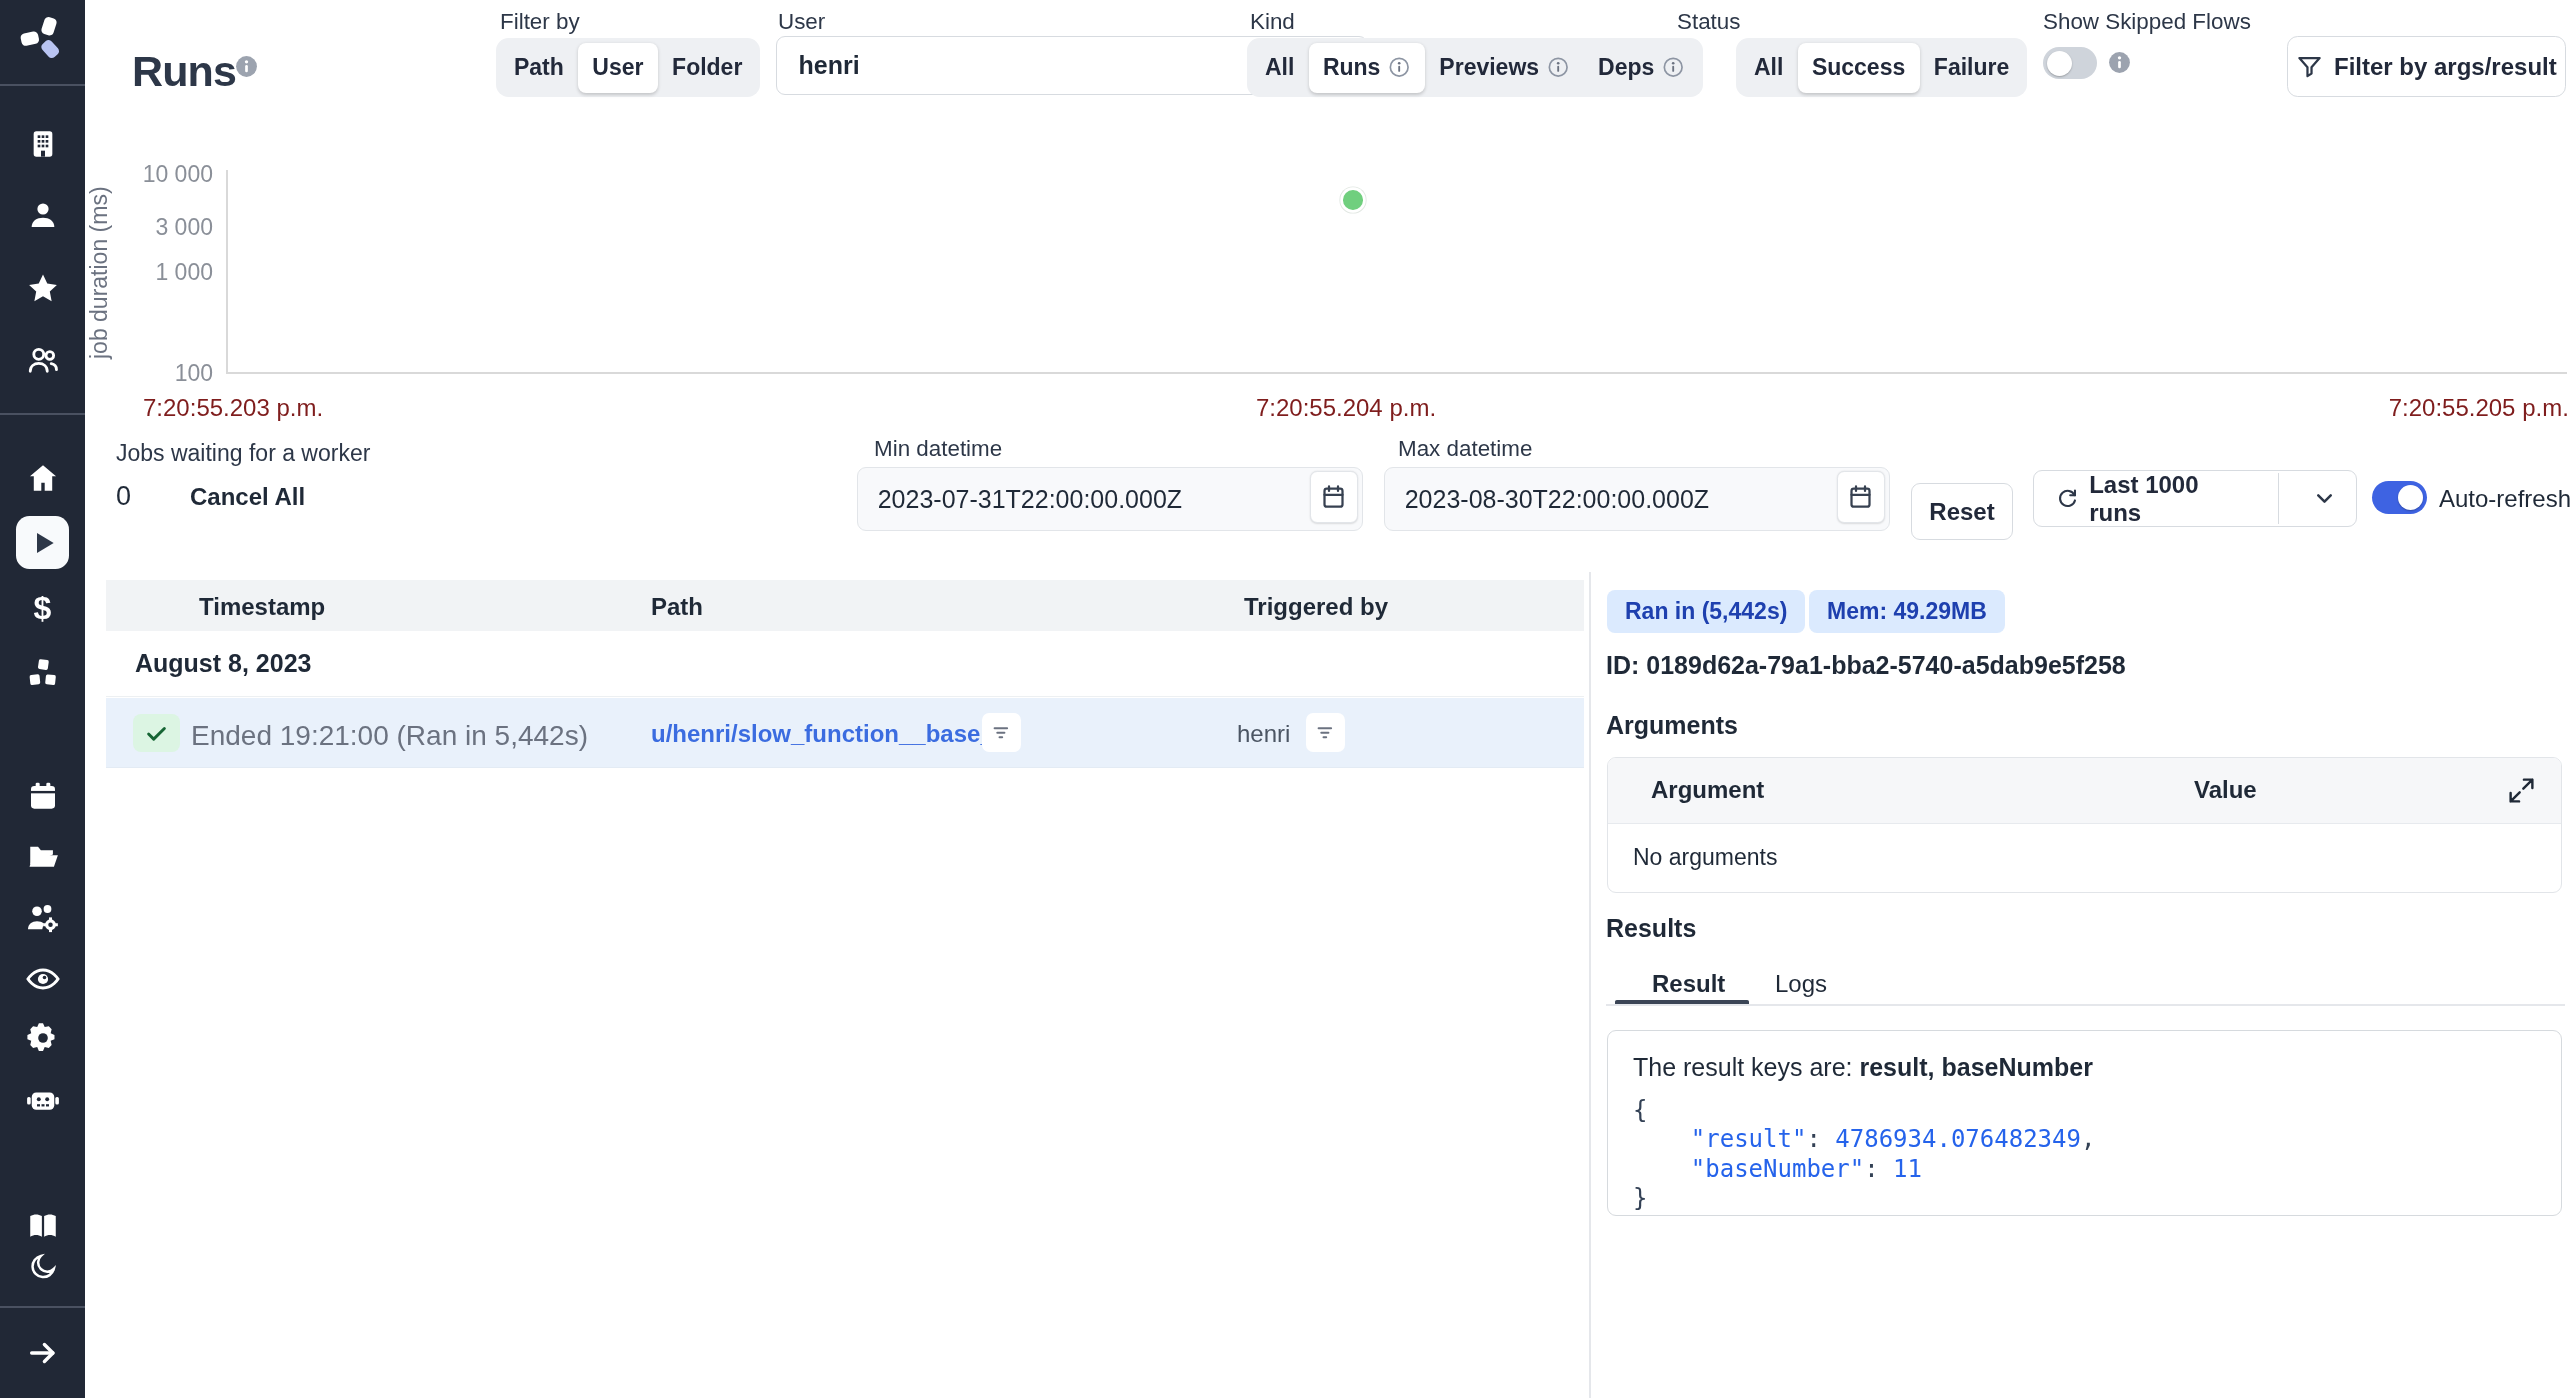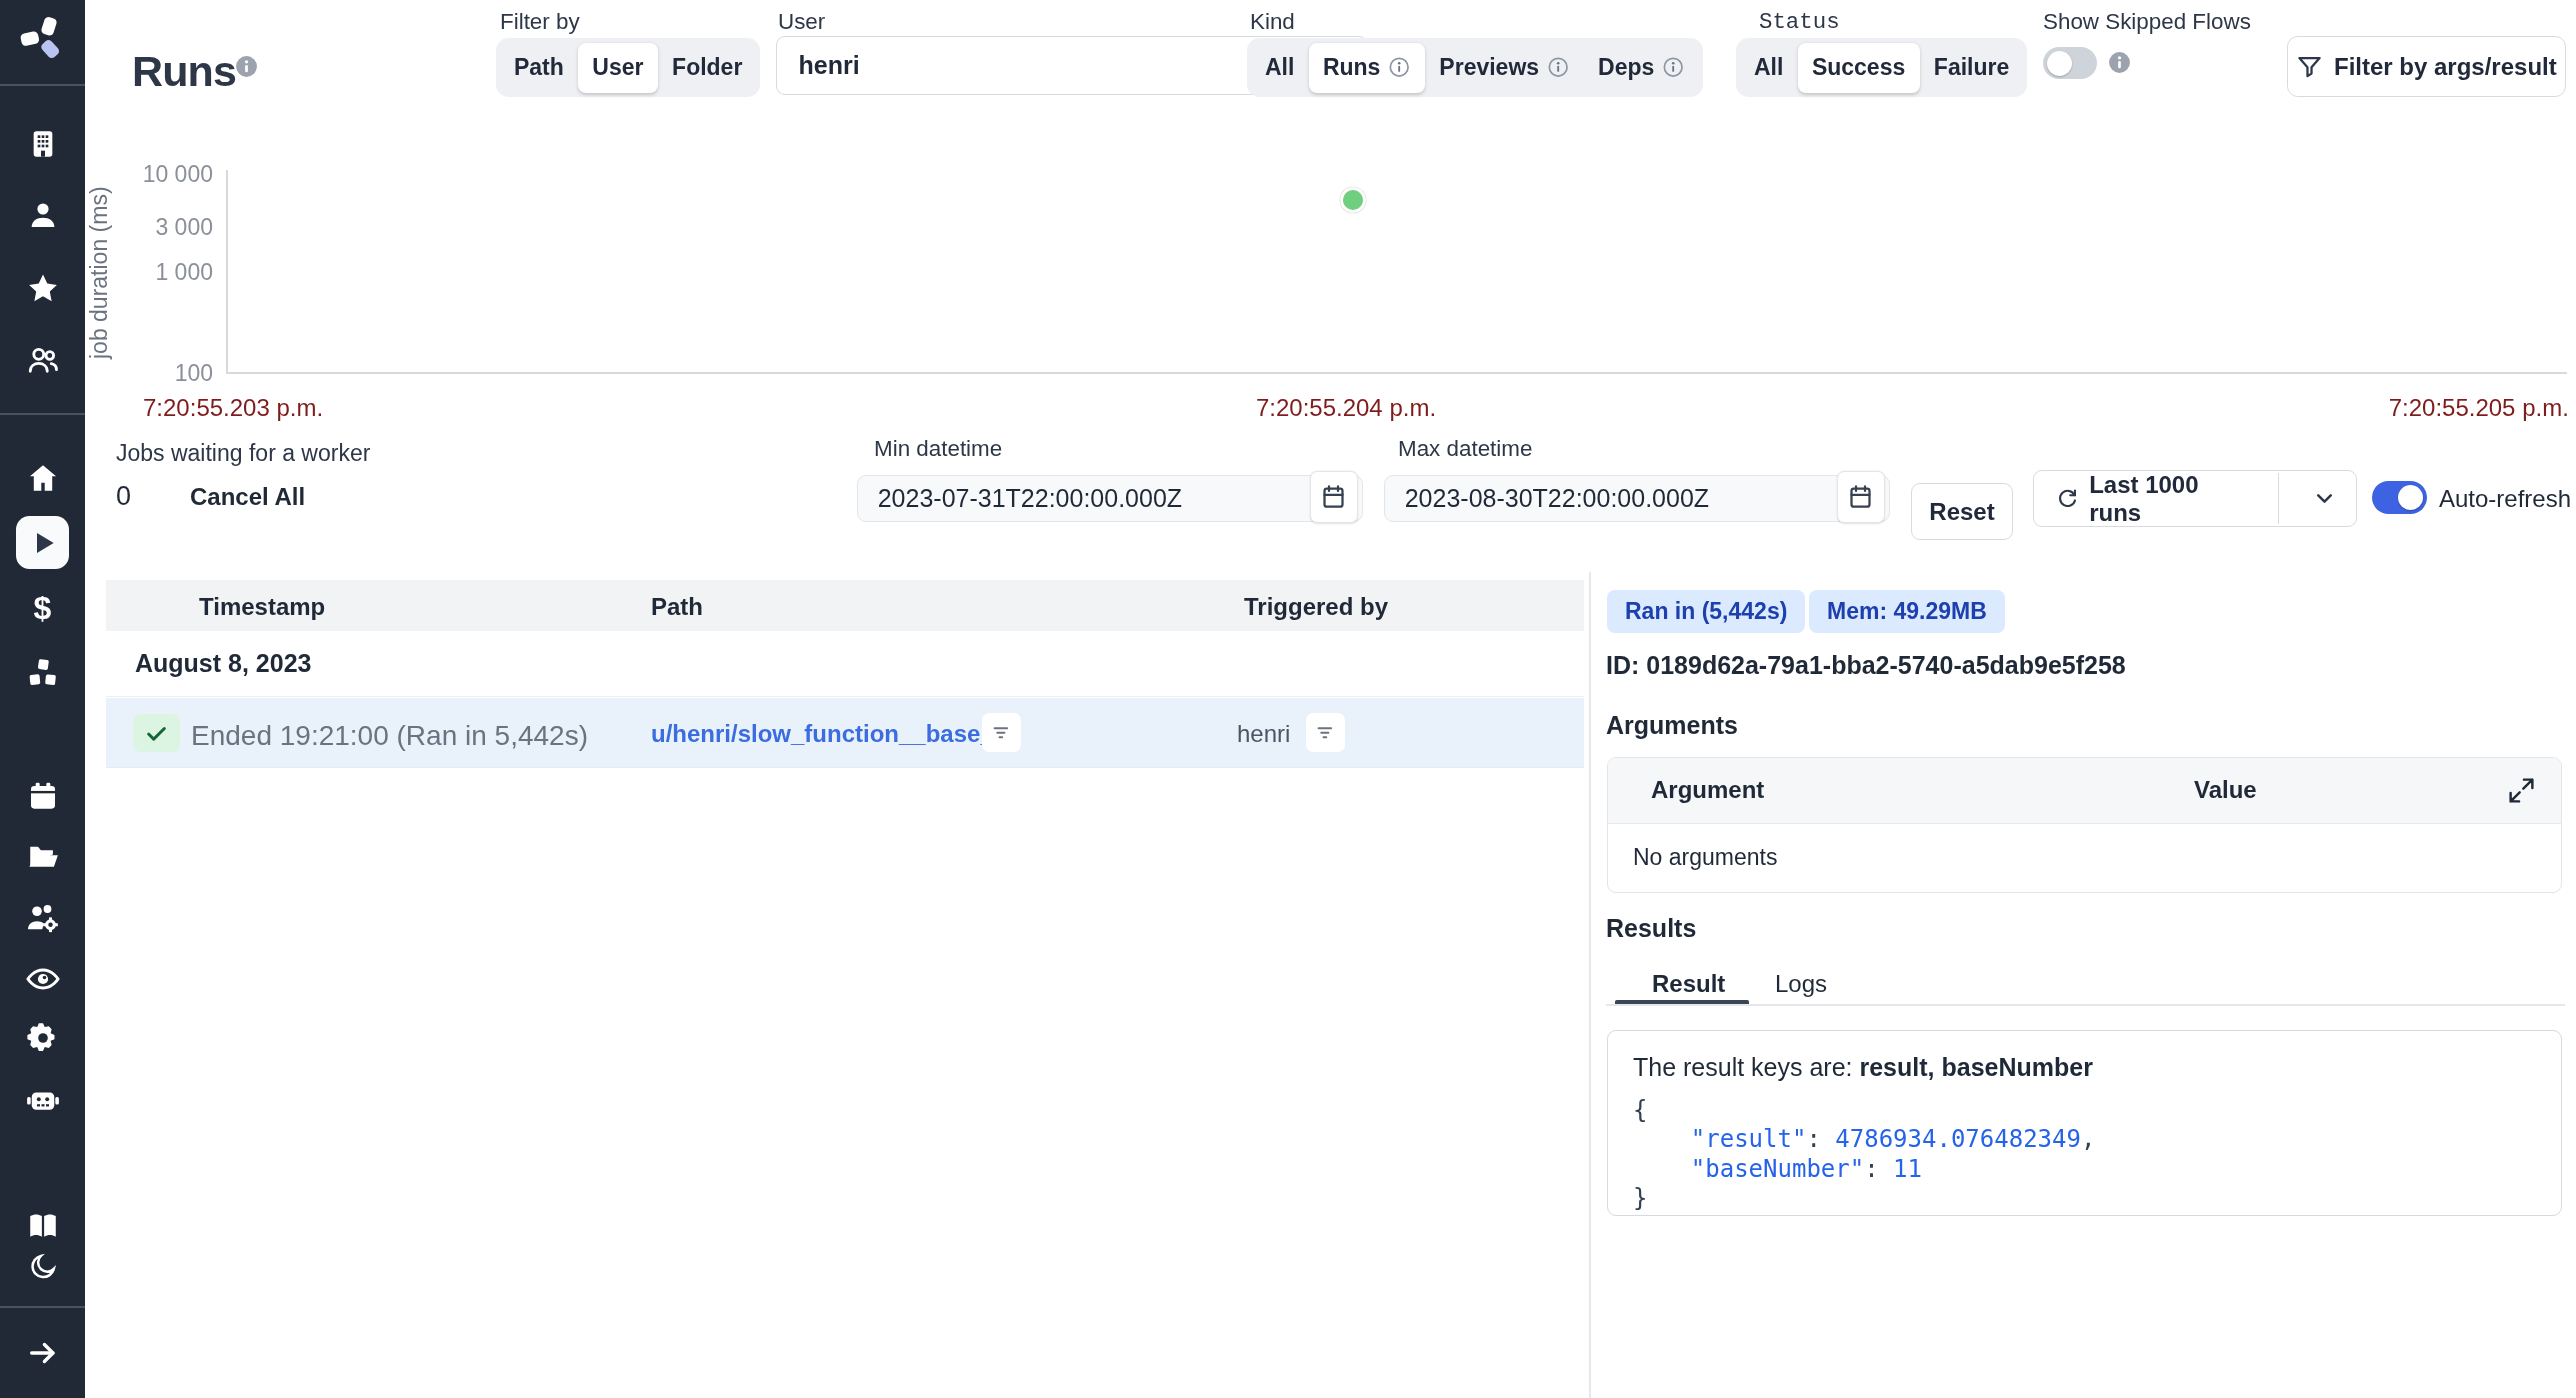--- a/index.html
+++ b/index.html
@@ -28,21 +28,21 @@
 
   
   .ytick { position:absolute; width:81px; text-align:right; font-size:23px; color:#8a8f98; }
   .xlab { position:absolute; font-size:24px; color:#7f1d1d; top:394px; }
   .axis-v { position:absolute; left:226px; top:170px; width:1.8px; height:204px; background:#d9d9d9; }
   .axis-h { position:absolute; left:226px; top:372px; width:2341px; height:1.8px; background:#d9d9d9; }
   .ylabel { position:absolute; left:86px; top:183px; width:32px; font-size:23px; color:#6b7280; writing-mode:vertical-rl; transform:rotate(180deg); height:179px; text-align:center; white-space:nowrap; }
   .dot { position:absolute; left:1343px; top:190px; width:19.7px; height:19.7px; border-radius:50%; background:#70cf7e; box-shadow:0 0 0 2.7px #ffffff, 0 0 0 3.6px #e2e8e3; cursor:pointer; }
 
   
-  .dt-input { position:absolute; height:47px; width:506px; background:#f8f9fb; border:1.8px solid #e2e5e9; border-radius:9px; font-family:"Liberation Sans",sans-serif; font-size:25px; color:#1f2937; padding:0 72px 0 19.7px; outline:none;margin-top:8px; }
+  .dt-input { position:absolute; height:64px; width:506px; background:#f8f9fb; border:1.8px solid #e2e5e9; border-radius:9px; font-family:"Liberation Sans",sans-serif; font-size:25px; color:#1f2937; padding:0 72px 0 19.7px; outline:none; }
   .cal-btn { position:absolute; width:48px; height:52px; top:3.6px; background:#fff; border:0.9px solid #e2e5e9; border-radius:7.2px; box-shadow:0 0.9px 1.8px rgba(0,0,0,.12); display:flex; align-items:center; justify-content:center; cursor:pointer; }
 
   
   .tbl-head { position:absolute; left:106px; top:580px; width:1478px; height:52px; background:#f1f3f5; }
   .tbl-head span { position:absolute; top:12.5px; font-size:24px; font-weight:700; color:#1f2937; }
   .group-row { position:absolute; left:106px; top:631px; width:1478px; height:66px; background:#fff; border-bottom:1.8px solid #edf0f2; }
   .group-row span { position:absolute; left:29px; top:18px; font-size:25px; font-weight:700; color:#1f2937; }
   .data-row { position:absolute; left:106px; top:698px; width:1478px; height:70px; background:#e9f1fb; border-bottom:1.8px solid #e3ebf4; cursor:pointer; }
   .check-badge { position:absolute; left:27px; top:16px; width:47px; height:38px; background:#dcf5e3; border-radius:8px; display:flex; align-items:center; justify-content:center; }
   .mini-btn { position:absolute; top:15px; width:39px; height:39px; background:#fff; border-radius:7.2px; display:flex; align-items:center; justify-content:center; cursor:pointer; }
@@ -269,21 +269,21 @@
   <div class="pill">
       <span>Deps</span>
     <svg width="22.4" height="22.4" viewBox="0 0 24 24">
         <circle cx="12" cy="12" r="9.5" fill="none" stroke="#8d95a3" stroke-width="1.8"></circle>
         <circle cx="12" cy="7.8" r="1.4" fill="#6b7280"></circle>
         <rect x="11" y="10.5" width="2" height="6.5" rx="1" fill="#6b7280"></rect>
       </svg>
   </div>
 </div>
 
-<div class="hlabel" style="left:1759px;font-family:Liberation Mono, monospace;">Status</div>
+<div class="hlabel" style="left:1677px;">Status</div>
 <div class="pill-group" style="left:1736px;">
   <div class="pill">
       <span>All</span>
     </div>
   <div class="pill sel">
       <span>Success</span>
     </div>
   <div class="pill">
       <span>Failure</span>
     </div>

